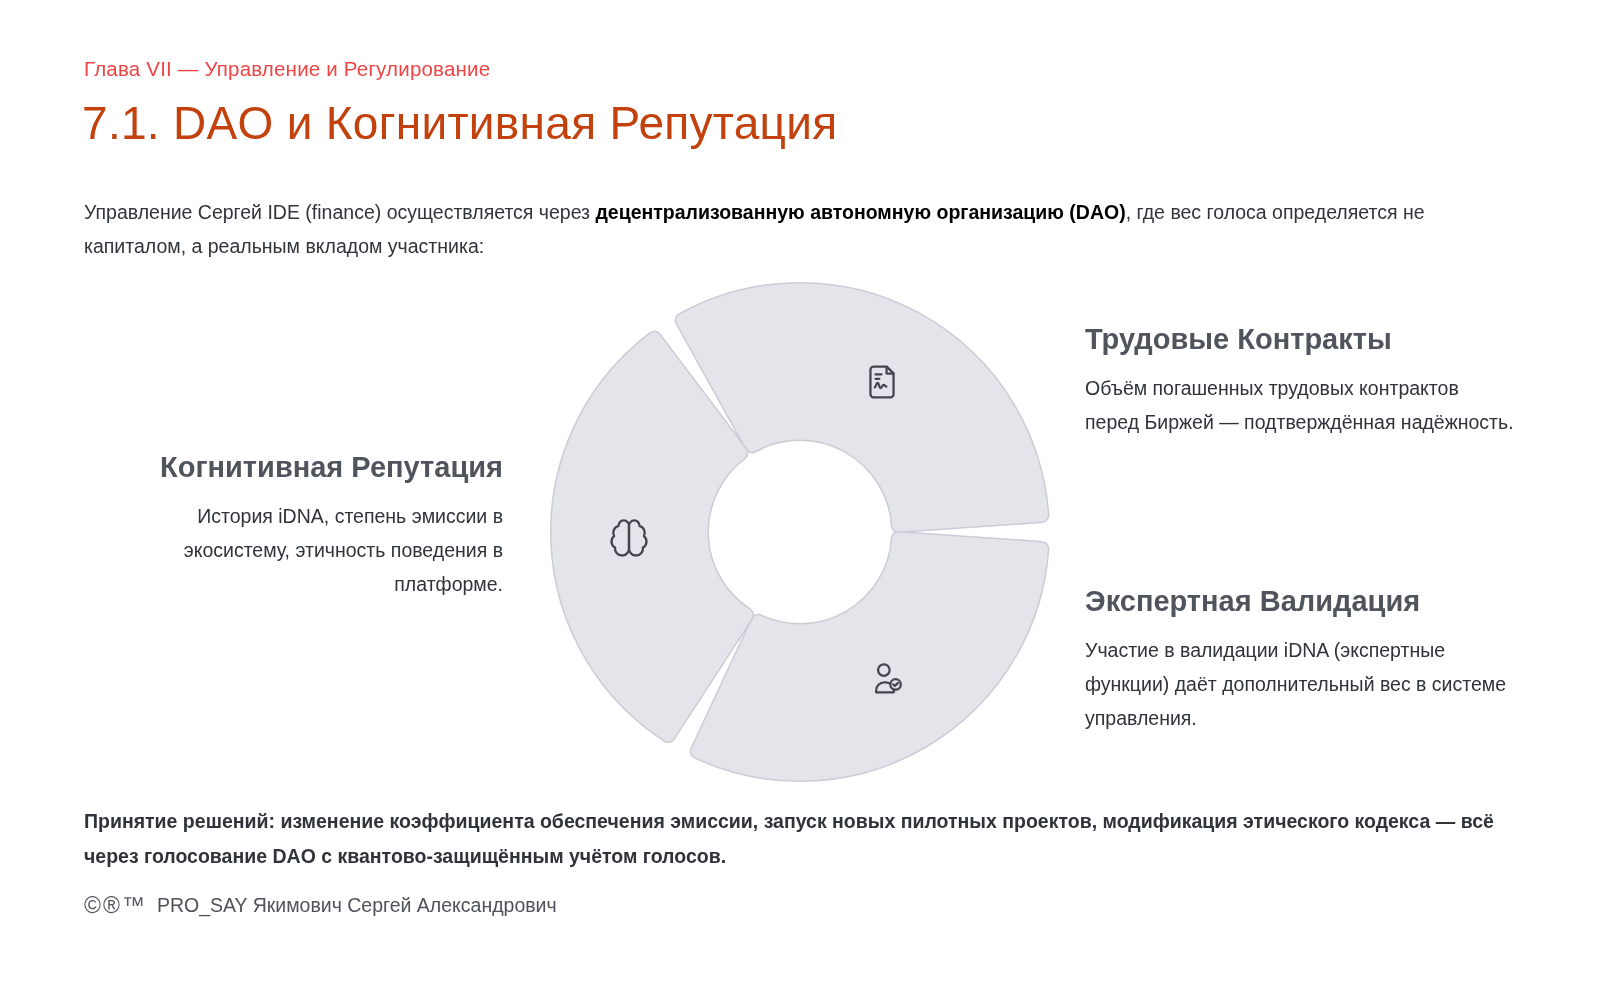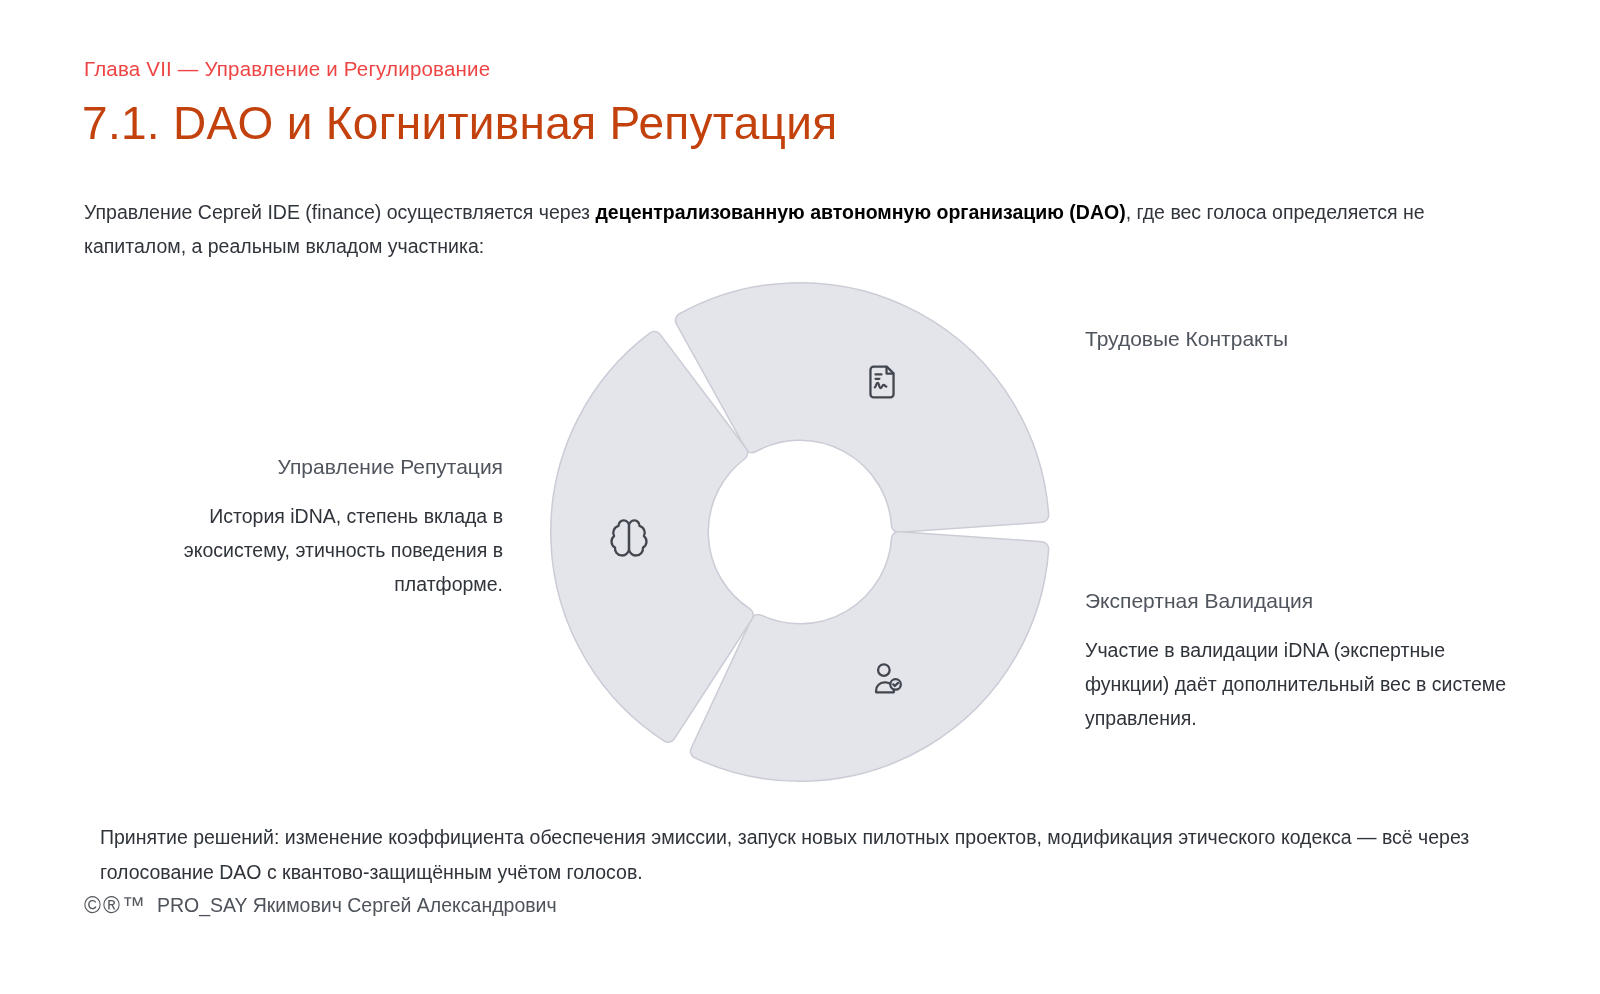--- a/index.html
+++ b/index.html
@@ -26,29 +26,29 @@
   .diagram{position:absolute;left:540px;top:272px;width:520px;height:520px;}
   #donut-svg{position:absolute;left:0;top:0;overflow:visible;}
   .seg-icon{
     position:absolute;width:42px;height:42px;transform:translate(-50%,-50%);
     color:#42464f;
   }
   .seg-icon svg{display:block;width:100%;height:100%;}
   .badge-fill{fill:var(--seg-fill);}
 
   .callout{position:absolute;}
-  .callout-title{font-size:21px;font-weight:400;color:#4f545d;line-height:30px;}
+  .callout-title{font-size:29px;font-weight:700;color:#4f545d;line-height:30px;}
   .callout-body{font-size:19.5px;line-height:34px;color:#2f333a;margin-top:17px;}
   .callout-left{right:1097px;top:452px;width:370px;text-align:right;}
   .callout-tr{left:1085px;top:324px;width:430px;}
   .callout-br{left:1085px;top:586px;width:430px;}
 
   .decision{
-    position:absolute;left:84px;top:804px;width:1445px;margin:16px;
-    font-size:19.5px;line-height:35px;color:#2f333a;
+    position:absolute;left:84px;top:804px;width:1445px;margin:0;
+    font-size:19.5px;line-height:35px;color:#2f333a;font-weight:bold;
   }
   .footer{
     position:absolute;left:84px;top:894px;
     display:flex;align-items:center;gap:10px;
     font-size:19.5px;color:#4e525a;
   }
   .marks{font-size:23px;letter-spacing:2px;color:#55595f;line-height:1;}
 </style>
 </head>
 <body>
@@ -89,26 +89,27 @@
 
   <div class="seg-icon" id="segicon-2" style="left: 89.1042px; top: 265.968px;">
     <svg viewBox="0 0 24 24" fill="none" stroke="currentColor" stroke-width="1.3" stroke-linecap="round" stroke-linejoin="round">
       <path d="M12 5a3 3 0 1 0-5.997.125 4 4 0 0 0-2.526 5.77 4 4 0 0 0 .556 6.588A4 4 0 1 0 12 18Z"></path>
       <path d="M12 5a3 3 0 1 1 5.997.125 4 4 0 0 1 2.526 5.77 4 4 0 0 1-.556 6.588A4 4 0 1 1 12 18Z"></path>
     </svg>
   </div>
 </div>
 
 <div class="callout callout-left">
-  <div class="callout-title">Управление Репутация</div>
-  <div class="callout-body">История iDNA, степень вклада в экосистему, этичность поведения в платформе.</div>
+  <div class="callout-title">Когнитивная Репутация</div>
+  <div class="callout-body">История iDNA, степень эмиссии в экосистему, этичность поведения в платформе.</div>
 </div>
 
 <div class="callout callout-tr">
   <div class="callout-title">Трудовые Контракты</div>
+  <div class="callout-body">Объём погашенных трудовых контрактов перед Биржей — подтверждённая надёжность.</div>
 </div>
 
 <div class="callout callout-br">
   <div class="callout-title">Экспертная Валидация</div>
   <div class="callout-body">Участие в валидации iDNA (экспертные функции) даёт дополнительный вес в системе управления.</div>
 </div>
 
 <p class="decision">Принятие решений: изменение коэффициента обеспечения эмиссии, запуск новых пилотных проектов, модификация этического кодекса — всё через голосование DAO с квантово-защищённым учётом голосов.</p>
 
 <div class="footer">

